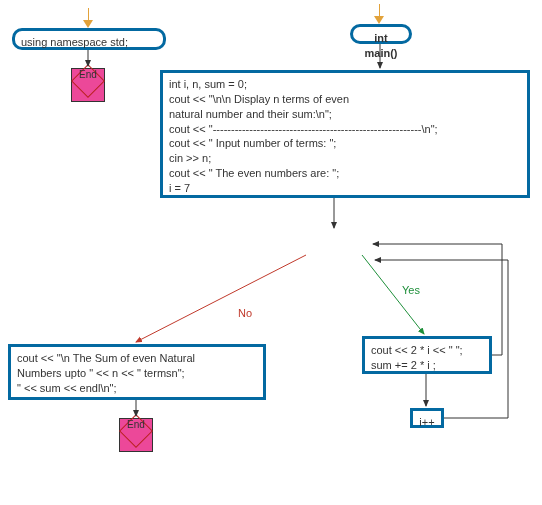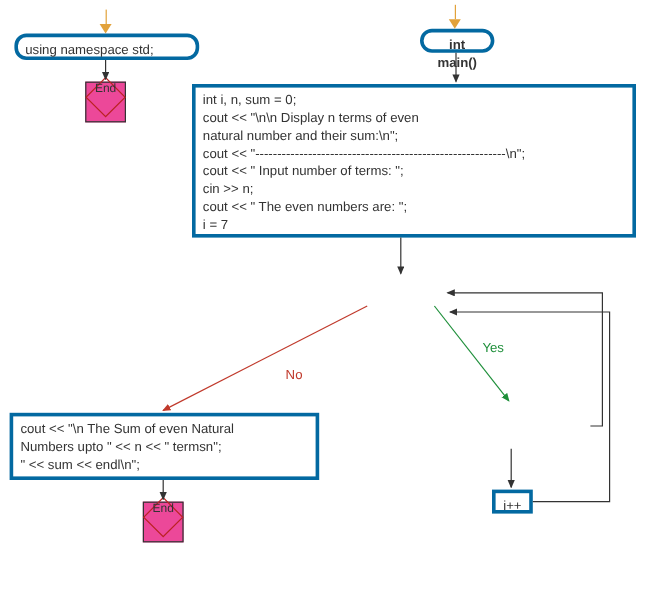--- a/index.html
+++ b/index.html
@@ -138,20 +138,24 @@
   <div class="box" style="left:8px; top:344px; width:258px; height:56px;">
     <div>cout &lt;&lt; "\n The Sum of even Natural</div>
     <div>Numbers upto " &lt;&lt; n &lt;&lt; " termsn";</div>
     <div>" &lt;&lt; sum &lt;&lt; endl\n";</div>
   </div>
 
   <div class="endnode" style="left:119px; top:418px;">
     <span>End</span>
   </div>
 
+  <div class="box" style="left:362px; top:336px; width:130px; height:38px;">
+    <div>cout &lt;&lt; 2 * i &lt;&lt; " ";</div>
+    <div>sum += 2 * i ;</div>
+  </div>
 
   <div class="box" style="left:410px; top:408px; width:34px; height:20px; text-align:center;">
     <span>i++</span>
   </div>
 
   <svg class="connectors">
     <defs>
       <marker id="arr" markerWidth="7" markerHeight="7" refX="6" refY="3" orient="auto">
         <path d="M0,0 L7,3 L0,6 Z" fill="#333"></path>
       </marker>

